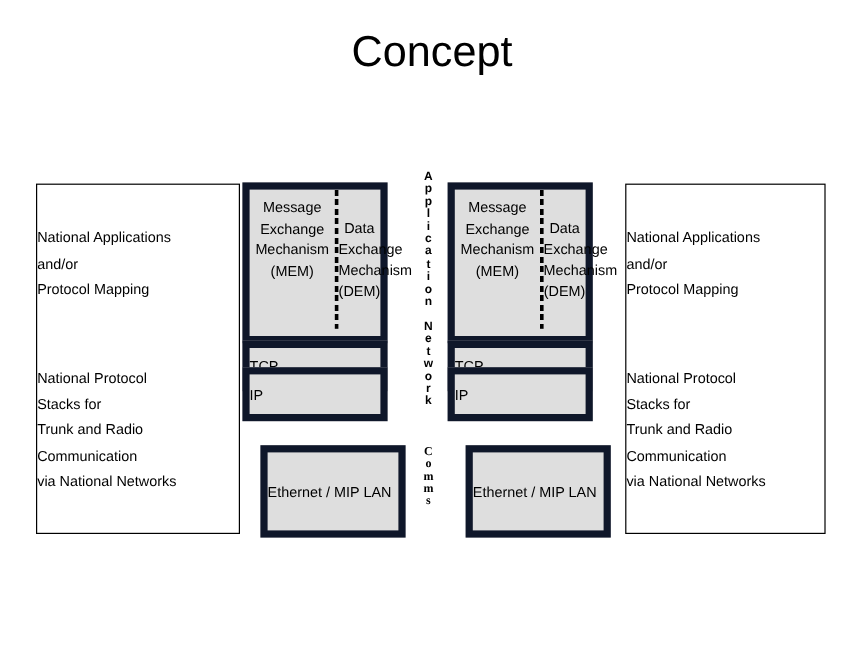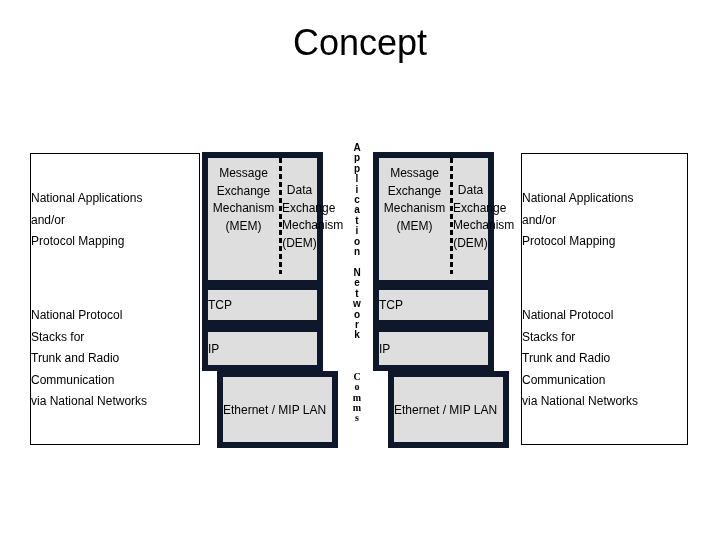--- a/index.html
+++ b/index.html
@@ -56,21 +56,21 @@
     position: absolute;
     width: 121px;
     background: #dedede;
     border: 6px solid #0f172a;
     box-sizing: border-box;
   }
   .col-left  { left: 202px; }
   .col-right { left: 373px; }
   .box-memdem   { top: 152px; height: 134px; }
   .box-tcp      { top: 284px; height: 42px; }
-  .box-ip       { top: 326px; height: 45px; }
+  .box-ip       { top: 306px; height: 45px; }
   .box-ethernet { top: 371px; height: 77px; margin-left: 15px; }
   .layer-text {
     display: flex;
     align-items: center;
     font-size: 12px;
   }
   .dashed-divider {
     position: absolute;
     left: 71px; top: 0;
     width: 3px;

